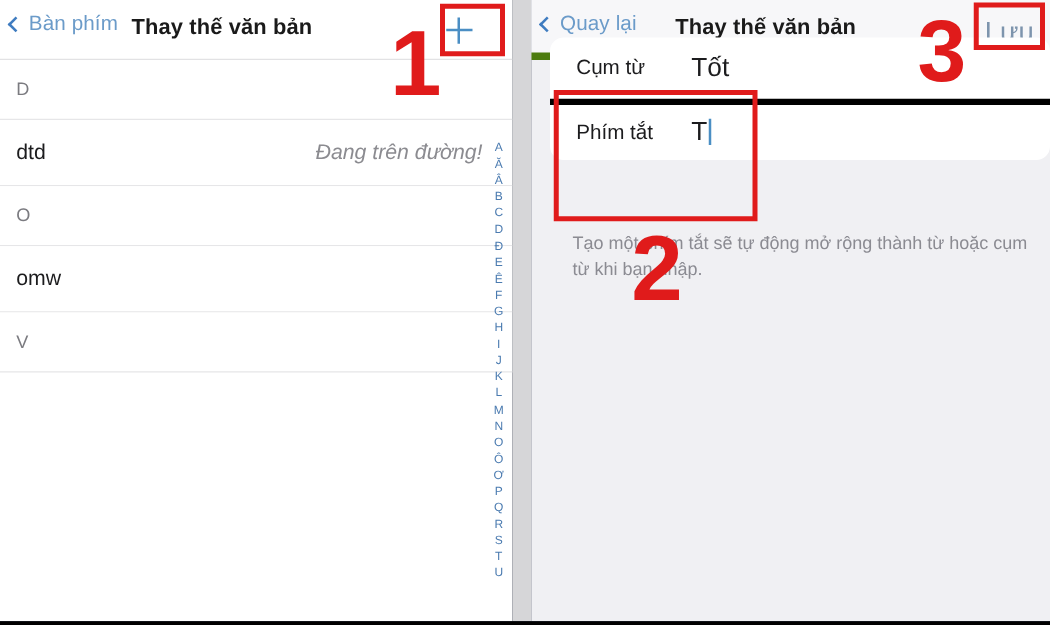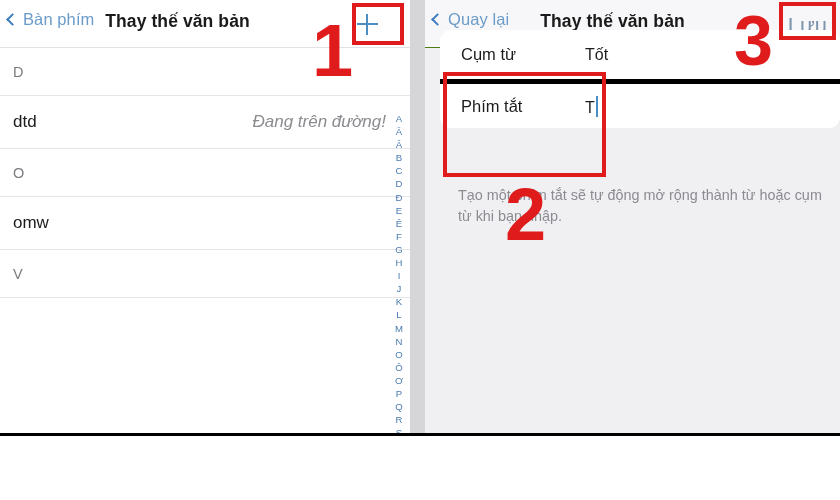--- a/index.html
+++ b/index.html
@@ -8,21 +8,21 @@
     width: 840px;
     height: 500px;
     overflow: hidden;
     background: #ffffff;
     font-family: "Liberation Sans", sans-serif;
   }
 
   #screen {
     position: relative;
     width: 840px;
-    height: 436px;
+    height: 500px;
     background: #0f172a;
     border-bottom: 3px solid #000000;
     overflow: hidden;
     padding-left: 40px;
   }
 
   
   #left-panel {
     position: absolute;
     left: 0; top: 0;
@@ -159,21 +159,21 @@
   #right-panel {
     position: absolute;
     left: 425px; top: 0;
     width: 415px;
     height: 497px;
     background: #f0f0f3;
     overflow: hidden;
   }
   #right-panel .nav-bar {
     background: #f7f7f9;
-    border-bottom: 1px solid #4d7c0f;
+    border-bottom: 6px solid #4d7c0f;
   }
   #right-panel .nav-title { padding-right: 40px; }
 
   .save-btn {
     position: absolute;
     right: 8px; top: 11px;
     font-size: 22px;
     color: #7d94ad;
     cursor: pointer;
     padding: 2px 5px;
@@ -186,30 +186,29 @@
     width: 400px;
     background: #ffffff;
     border-radius: 11px;
     overflow: hidden;
   }
   .form-row {
     height: 49px;
     display: flex;
     align-items: center;
     padding-left: 21px;
-    gap: 32px;
   }
   .form-row + .form-row { border-top: 5px solid #000000; }
   .form-label {
     width: 92px;
     font-size: 16.5px;
     color: #1c1c1e;
   }
   .form-value {
-    font-size: 16px;
+    font-size: 21px;
     color: #1c1c1e;
     position: relative;
   }
   .caret {
     display: inline-block;
     width: 2px;
     height: 21px;
     background: #4a8ec4;
     vertical-align: -4px;
     margin-left: 1px;

